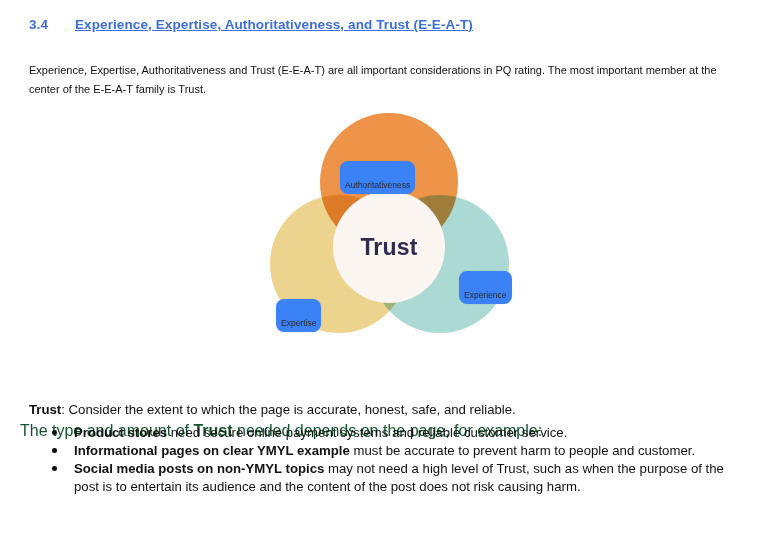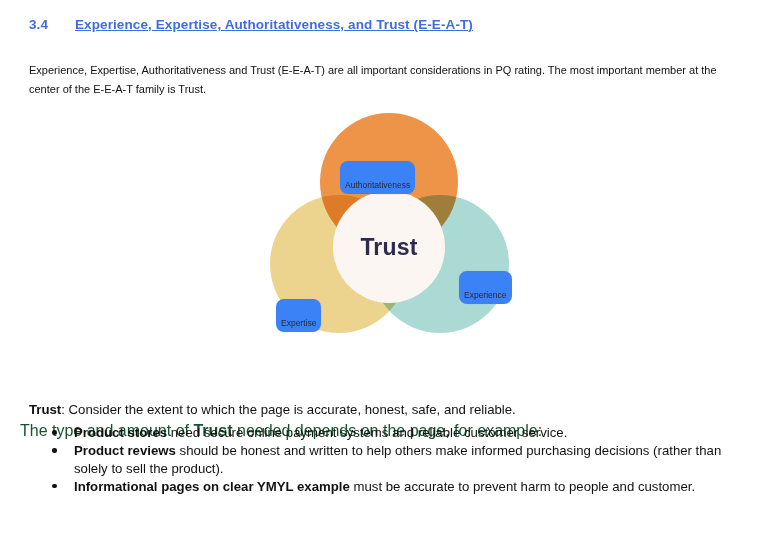--- a/index.html
+++ b/index.html
@@ -203,18 +203,18 @@
 
 <p class="trust-def"><b>Trust</b><span>: Consider the extent to which the page is accurate, honest, safe, and reliable.</span></p>
 
 <p class="lead-in"><span>The type and amount of </span><b>Trust</b><span> needed depends on the page, for example:</span></p>
 
 <ul class="bullets">
   <li>
     <span class="dot"></span><b>Product stores</b><span> need secure online payment systems and reliable customer service.</span>
   </li>
   <li>
-    <span class="dot"></span><b>Product reviews</b><span> should be honest and written to help others make informed purchasing decisions (rather than solely to sell the product).</span>
+    <span class="dot"></span><b>Informational pages on clear YMYL example</b><span> must be accurate to prevent harm to people and customer.</span>
   </li>
   <li>
-    <span class="dot"></span><b>Informational pages on clear YMYL example</b><span> must be accurate to prevent harm to people and customer.</span>
+    <span class="dot"></span><b>Social media posts on non-YMYL topics</b><span> may not need a high level of Trust, such as when the purpose of the post is to entertain its audience and the content of the post does not risk causing harm.</span>
   </li>
 </ul>
 
 </body></html>

